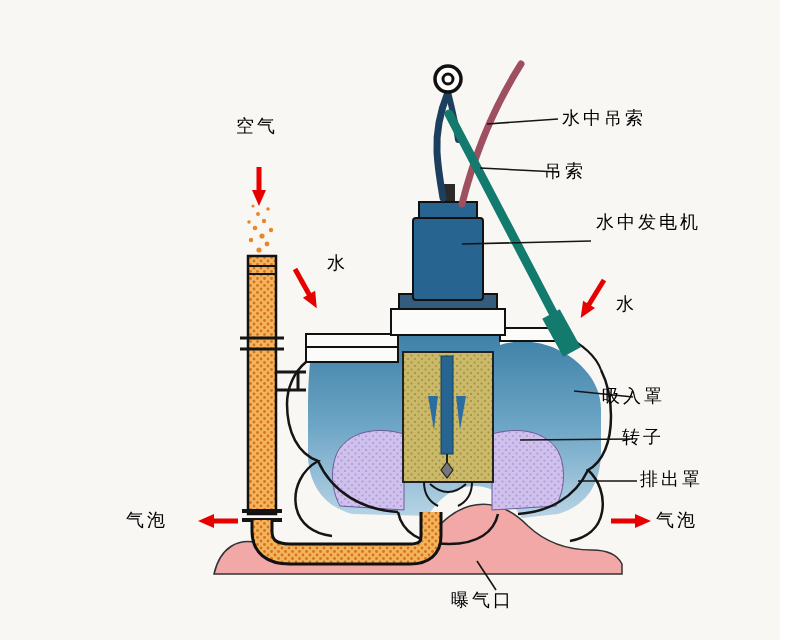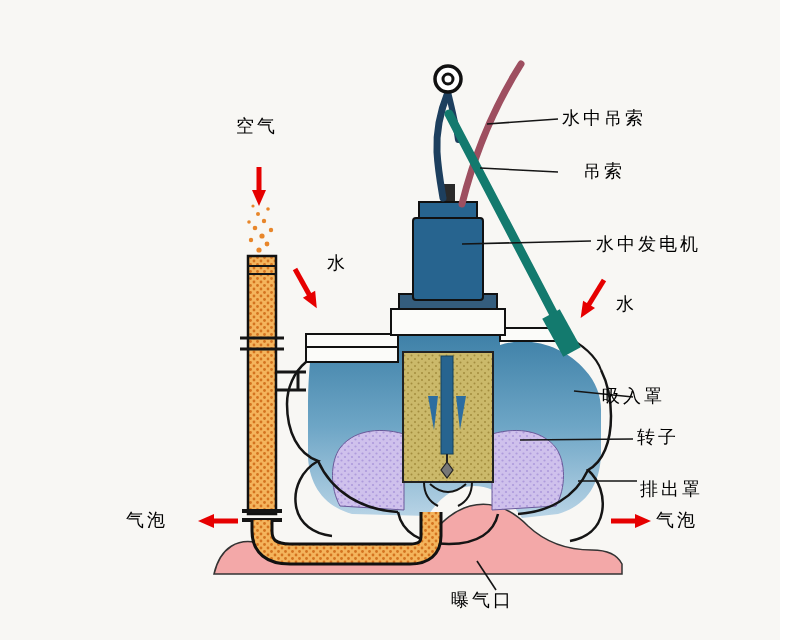--- a/index.html
+++ b/index.html
@@ -149,22 +149,22 @@
       <line class="leader" x1="633" y1="397" x2="574" y2="391"></line>
       <line class="leader" x1="633" y1="439" x2="520" y2="440"></line>
       <line class="leader" x1="637" y1="481" x2="578" y2="481"></line>
       <line class="leader" x1="496" y1="590" x2="477" y2="561"></line>
     </g>
   </svg>
 
   <div class="label" style="left:236px;top:116px">空气</div>
   <div class="label" style="left:327px;top:253px">水</div>
   <div class="label" style="left:562px;top:108px">水中吊索</div>
-  <div class="label" style="left:583px;top:161px">吊索</div>
-  <div class="label" style="left:596px;top:234px">水中发电机</div>
+  <div class="label" style="left:544px;top:161px">吊索</div>
+  <div class="label" style="left:596px;top:212px">水中发电机</div>
   <div class="label" style="left:616px;top:294px">水</div>
   <div class="label" style="left:602px;top:386px">吸入罩</div>
-  <div class="label" style="left:637px;top:427px">转子</div>
-  <div class="label" style="left:640px;top:479px">排出罩</div>
+  <div class="label" style="left:622px;top:427px">转子</div>
+  <div class="label" style="left:640px;top:469px">排出罩</div>
   <div class="label" style="left:126px;top:510px">气泡</div>
   <div class="label" style="left:656px;top:510px">气泡</div>
   <div class="label" style="left:451px;top:590px">曝气口</div>
 </div>
 
 </body></html>

